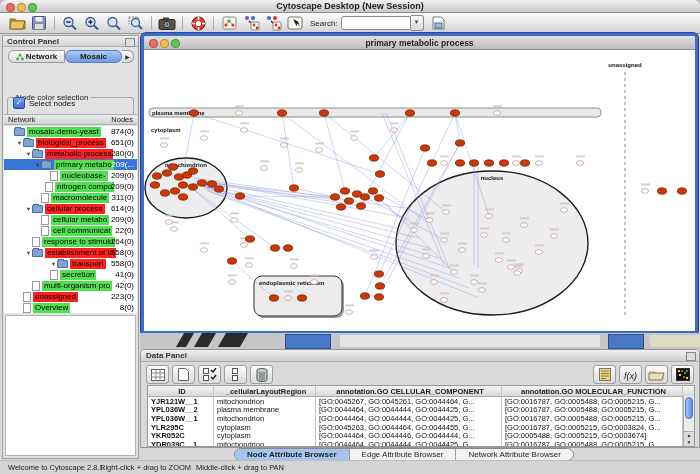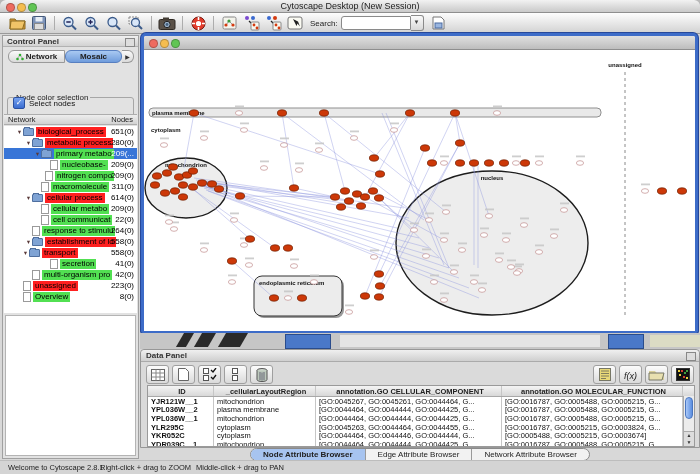--- a/index.html
+++ b/index.html
@@ -3,21 +3,21 @@
 <meta charset="utf-8">
 <style>
   html,body{margin:0;padding:0;background:#b8b8b8;}
   .app{position:relative;width:700px;height:474px;overflow:hidden;background:#d8d8d8;
        font-family:"Liberation Sans",sans-serif;color:#111;border-radius:6px 6px 0 0;}
   
   .titlebar{position:absolute;left:0;top:0;right:0;height:12px;
     background:linear-gradient(#f2f2f2,#c9c9c9);border-bottom:1px solid #8e8e8e;border-radius:6px 6px 0 0;}
   .tl{position:absolute;top:2.5px;width:7px;height:7px;border-radius:50%;border:0.5px solid rgba(0,0,0,.25);}
   .tl.r{left:6px;background:#ee6b60;} .tl.y{left:17px;background:#f5bd4f;} .tl.g{left:28px;background:#61c554;}
-  .titlebar .title{position:absolute;left:0;right:0;top:1px;text-align:center;font-size:9px;font-weight:normal;color:#222;}
+  .titlebar .title{position:absolute;left:0;right:0;top:1px;text-align:center;font-size:9px;font-weight:bold;color:#222;}
   
   .toolbar{position:absolute;left:0;top:13px;right:0;height:20px;display:flex;align-items:center;
     background:linear-gradient(#fdfdfd,#d2d2d2);border-bottom:1px solid #9a9a9a;padding-left:6px;}
   .tbtn{width:22px;height:18px;display:flex;align-items:center;justify-content:center;flex:none;}
   .tsep{width:1px;height:14px;background:#adadad;margin:0 4px;flex:none;}
   .search-lbl{font-size:8px;margin:0 3px 0 4px;color:#222;}
   .search-box{width:64px;height:12px;border:1px solid #8a8a8a;border-radius:3px 0 0 3px;background:#fff;
     font-size:8px;padding:0 2px;outline:none;}
   .search-drop{width:12px;height:14px;border:1px solid #8a8a8a;border-left:none;border-radius:0 3px 3px 0;
     background:linear-gradient(#fafafa,#d8d8d8);font-size:6px;line-height:13px;text-align:center;color:#444;}
@@ -85,21 +85,21 @@
     font-size:7.5px;color:#222;}
   .dp-row{display:flex;height:8.6px;font-size:7.5px;color:#111;align-items:center;}
   .dcell{padding-left:3px;border-right:1px solid #c6c6c6;overflow:hidden;white-space:nowrap;box-sizing:border-box;flex:none;}
   .dp-hrow .dcell{font-weight:bold;text-align:center;padding-top:1px;}
   .c0{width:66px;font-weight:bold;} .c1{width:102px;} .c2{width:186px;} .c3{width:181px;}
   .dp-hrow .c0{font-weight:bold;}
   .vscroll{position:absolute;right:0;top:10px;bottom:0;width:11px;background:#ececec;border-left:1px solid #aaa;box-sizing:border-box;}
   .vthumb{margin:1px;height:20px;border-radius:5px;background:linear-gradient(90deg,#a9c8f8,#5b8ee0);border:1px solid #4a76c0;}
   .varrows{position:absolute;bottom:0;left:0;right:0;font-size:5px;text-align:center;color:#333;line-height:7px;background:#ddd;border-top:1px solid #aaa;}
   
-  .btabs-wrap{position:absolute;left:140px;width:560px;top:448px;height:13px;display:flex;justify-content:center;}
+  .btabs-wrap{position:absolute;left:124px;width:560px;top:448px;height:13px;display:flex;justify-content:center;}
   .btabs{display:flex;border:1px solid #8a8a8a;border-radius:7px;overflow:hidden;background:#f2f2f2;height:13px;box-sizing:border-box;}
   .btab{font-size:8px;padding:1px 12px 0;color:#222;border-left:1px solid #9a9a9a;white-space:nowrap;}
   .btab:first-child{border-left:none;}
   .btab.active{background:#a7c4f0;font-weight:bold;}
   .statusbar{position:absolute;left:0;right:0;bottom:0;height:13px;background:#d4d4d4;border-top:1px solid #bdbdbd;font-size:7.5px;color:#222;text-decoration:underline;}
   .statusbar span{position:absolute;top:2px;}
   .st0{left:8px;} .st1{left:100px;} .st2{left:196px;}
   svg text{font-family:"Liberation Sans",sans-serif;}
 </style>
 </head>
@@ -246,20 +246,26 @@
     </div>
     <div class="checkrow">
       <span class="checkbox">✓</span>
       <span>Select nodes</span>
     </div>
     <div class="tree-head">
       <span class="c-net">Network</span>
       <span class="c-nodes">Nodes</span>
     </div>
     <div id="tree-rows">
+        <div class="trow" style="padding-left: 3px;">
+          <span class="texp"></span>
+          <span class="ficon"></span>
+          <span class="chip green">mosaic-demo-yeast</span>
+          <span class="tcount">874(0)</span>
+        </div>
         <div class="trow" style="padding-left: 12px;">
           <span class="texp">▼</span>
           <span class="ficon"></span>
           <span class="chip red">biological_process</span>
           <span class="tcount">651(0)</span>
         </div>
         <div class="trow" style="padding-left: 21px;">
           <span class="texp">▼</span>
           <span class="ficon"></span>
           <span class="chip red">metabolic process</span>
@@ -312,21 +318,21 @@
           <span class="licon"></span>
           <span class="chip green">response to stimulu</span>
           <span class="tcount">264(0)</span>
         </div>
         <div class="trow" style="padding-left: 21px;">
           <span class="texp">▼</span>
           <span class="ficon"></span>
           <span class="chip red">establishment of lo</span>
           <span class="tcount">558(0)</span>
         </div>
-        <div class="trow" style="padding-left: 18px;">
+        <div class="trow" style="padding-left: 46px;">
           <span class="texp">▼</span>
           <span class="ficon"></span>
           <span class="chip red">transport</span>
           <span class="tcount">558(0)</span>
         </div>
         <div class="trow" style="padding-left: 39px;">
           <span class="texp"></span>
           <span class="licon"></span>
           <span class="chip green">secretion</span>
           <span class="tcount">41(0)</span>
@@ -351,20 +357,21 @@
         </div>
       </div>
     <div class="cp-bottom"></div>
   </div>
 
   <div class="netwin">
     <div class="nw-titlebar">
       <span class="tl r"></span>
       <span class="tl y"></span>
       <span class="tl g"></span>
+      <span class="nw-title">primary metabolic process</span>
     </div>
     <div class="nw-canvas">
       <svg id="net-svg" width="551" height="281" viewBox="0 0 551 281">
           <rect x="5" y="58" width="452" height="9" rx="4" fill="#e9e9e9" stroke="#8f8f8f"></rect>
           <text x="8" y="65" font-size="6" font-weight="bold" fill="#111" text-anchor="start">plasma membrane</text>
           <text x="7" y="82" font-size="6" font-weight="bold" fill="#111" text-anchor="start">cytoplasm</text>
           <ellipse cx="42" cy="138" rx="41" ry="30" fill="#ededed" stroke="#1d1d1d" stroke-width="1.4"></ellipse>
           <text x="42" y="117" font-size="6" font-weight="bold" fill="#111" text-anchor="middle">mitochondrion</text>
           <ellipse cx="348" cy="193" rx="96" ry="72" fill="#ededed" stroke="#1d1d1d" stroke-width="1.4"></ellipse>
           <text x="348" y="130" font-size="6" font-weight="bold" fill="#111" text-anchor="middle">nucleus</text>

